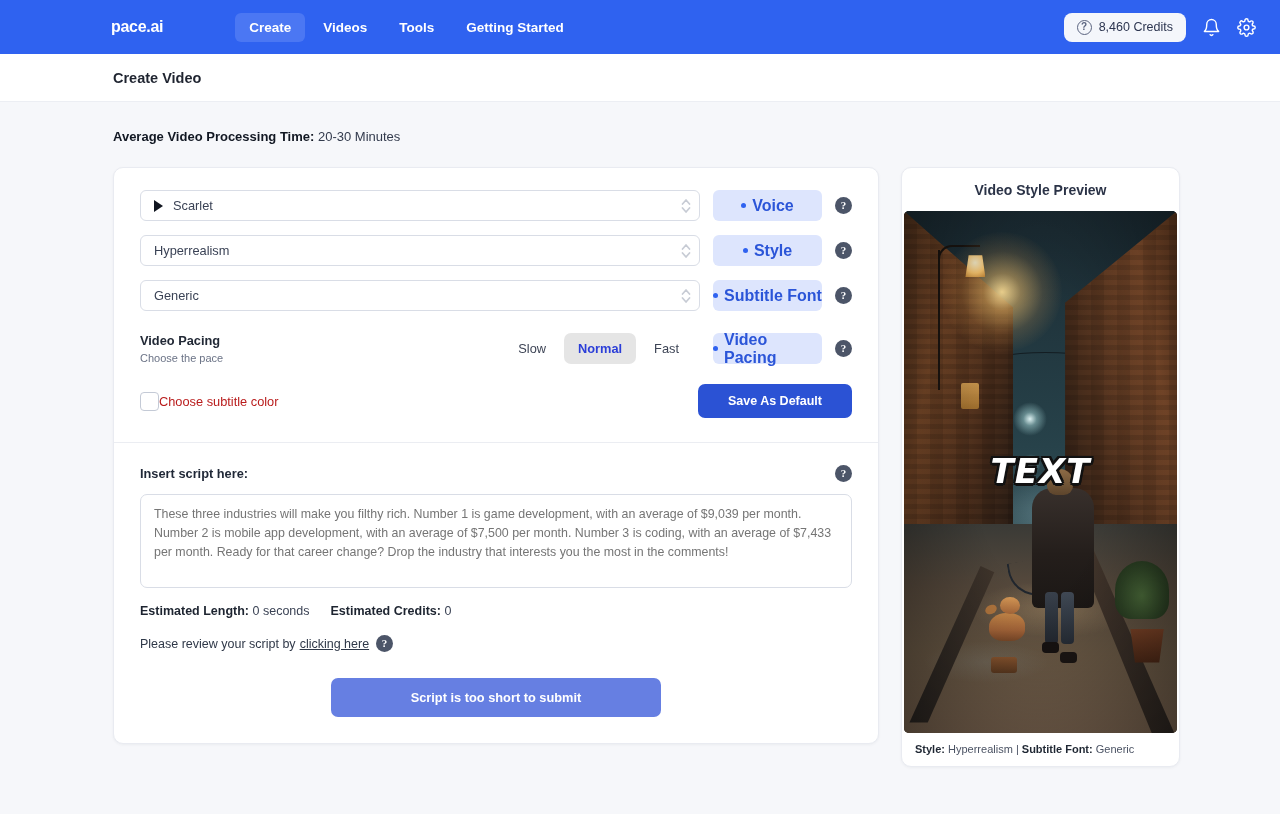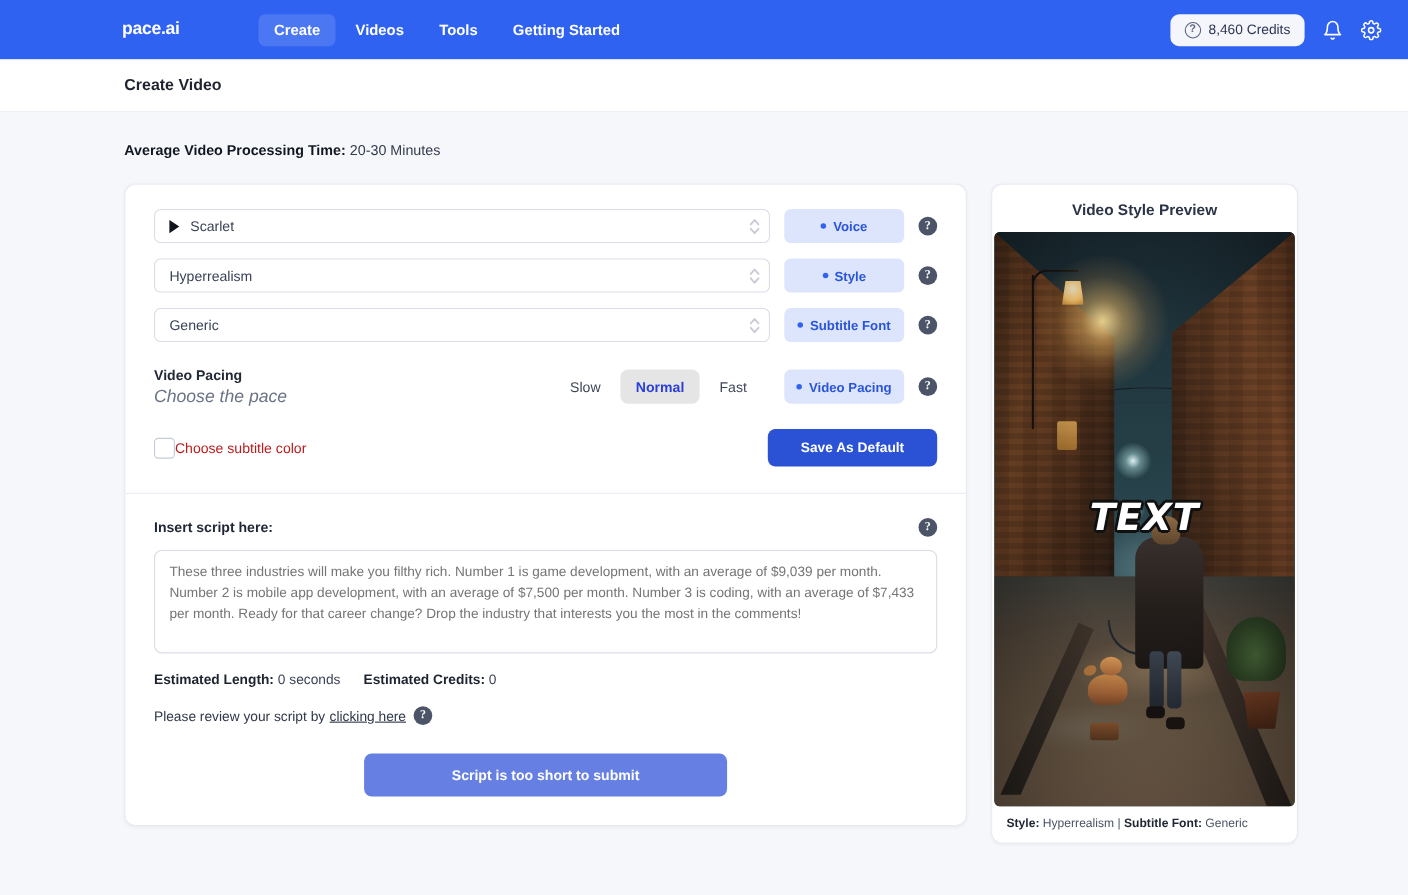--- a/index.html
+++ b/index.html
@@ -88,36 +88,36 @@
   }
   .select-text { font-size: 12.8px; color: #3a4255; flex: 1; }
   .stepper { width: 14px; flex: none; opacity: .55; }
 
   .badge {
     width: 109px; height: 31px; background: #dde5fd; border-radius: 6px;
     display: flex; align-items: center; justify-content: center; gap: 6px;
     cursor: pointer;
   }
   .badge .dot { width: 5px; height: 5px; border-radius: 50%; background: #2f62f0; flex: none; }
-  .badge-label { font-size: 12px; color: #2b55d8; font-weight: bold; }
+  .badge-label { font-size: 16px; color: #2b55d8; font-weight: bold; }
 
   .help {
     width: 17px; height: 17px; border-radius: 50%; background: #4c5568;
     color: #fff; font-size: 11px; font-weight: bold; line-height: 17px;
     text-align: center; flex: none; cursor: pointer;
     font-family: "Liberation Serif", serif;
   }
 
   
   .pacing-row {
     display: flex; align-items: center; margin-top: 22px; gap: 13px;
   }
   .pacing-labels { flex: 1; }
   .pacing-title { font-size: 12.8px; font-weight: bold; color: #222936; }
-  .pacing-sub { font-size: 16px; color: #6b7386; margin-top: 4px; font-style: italic; }
+  .pacing-sub { font-size: 11px; color: #6b7386; margin-top: 4px; }
   .pace-opts { display: flex; align-items: center; gap: 4px; margin-right: 7px; }
   .pace-opt {
     font-size: 12.8px; color: #3d4455; padding: 8px 14px;
     border-radius: 7px; cursor: pointer;
   }
   .pace-opt.active { background: #e5e5e5; color: #2b3ed8; font-weight: bold; }
 
   .sub-color-row {
     display: flex; align-items: center; margin-top: 20px;
   }

